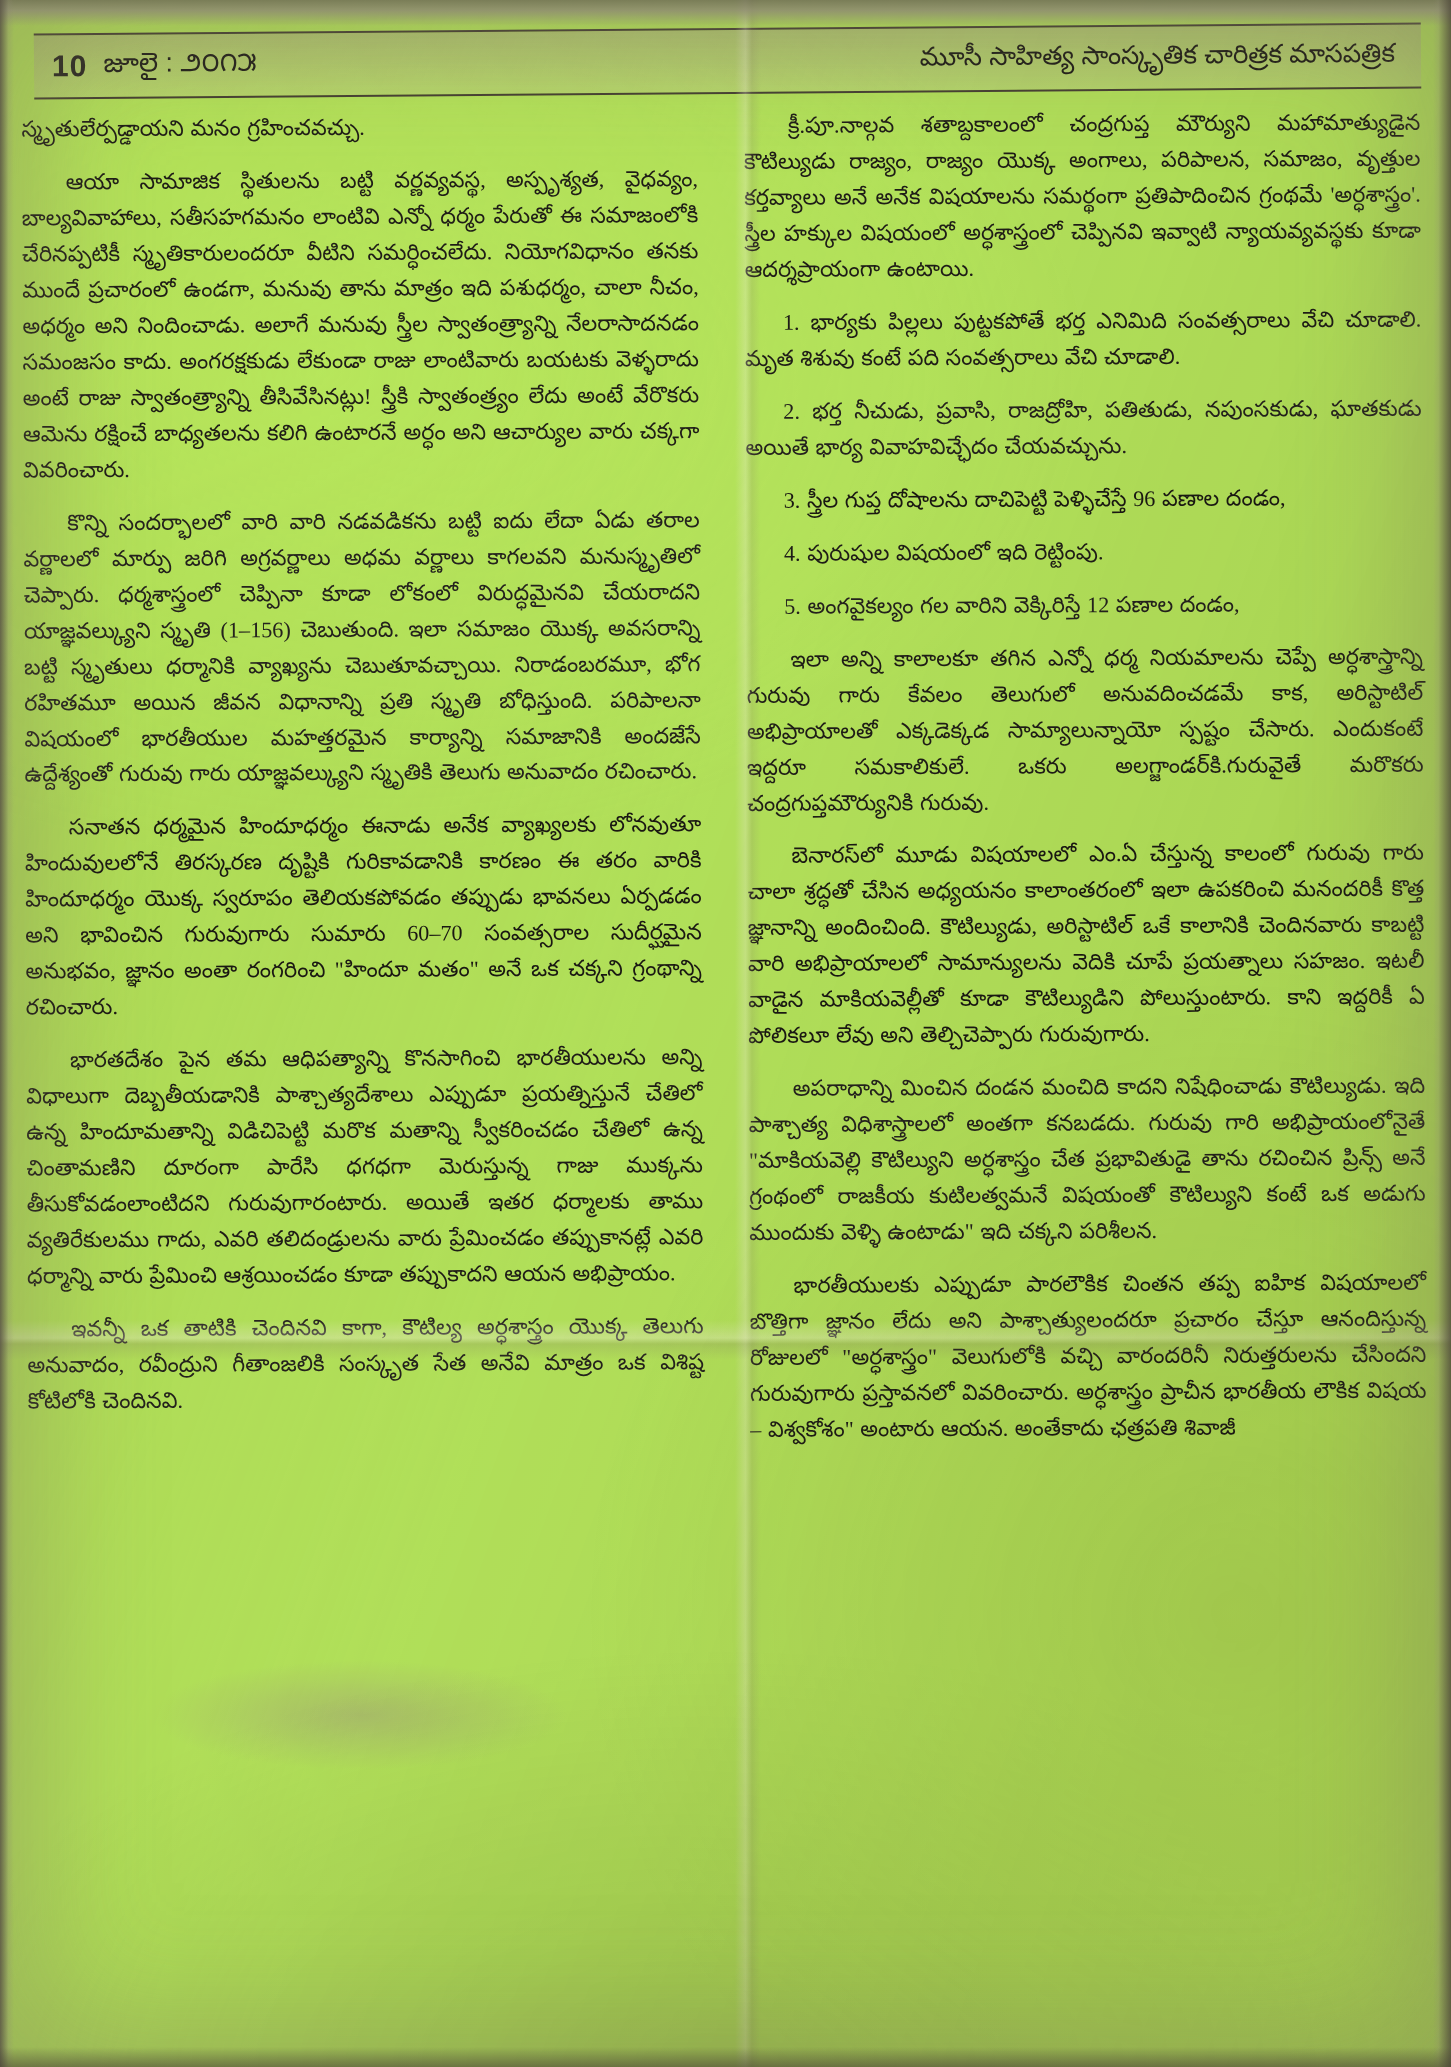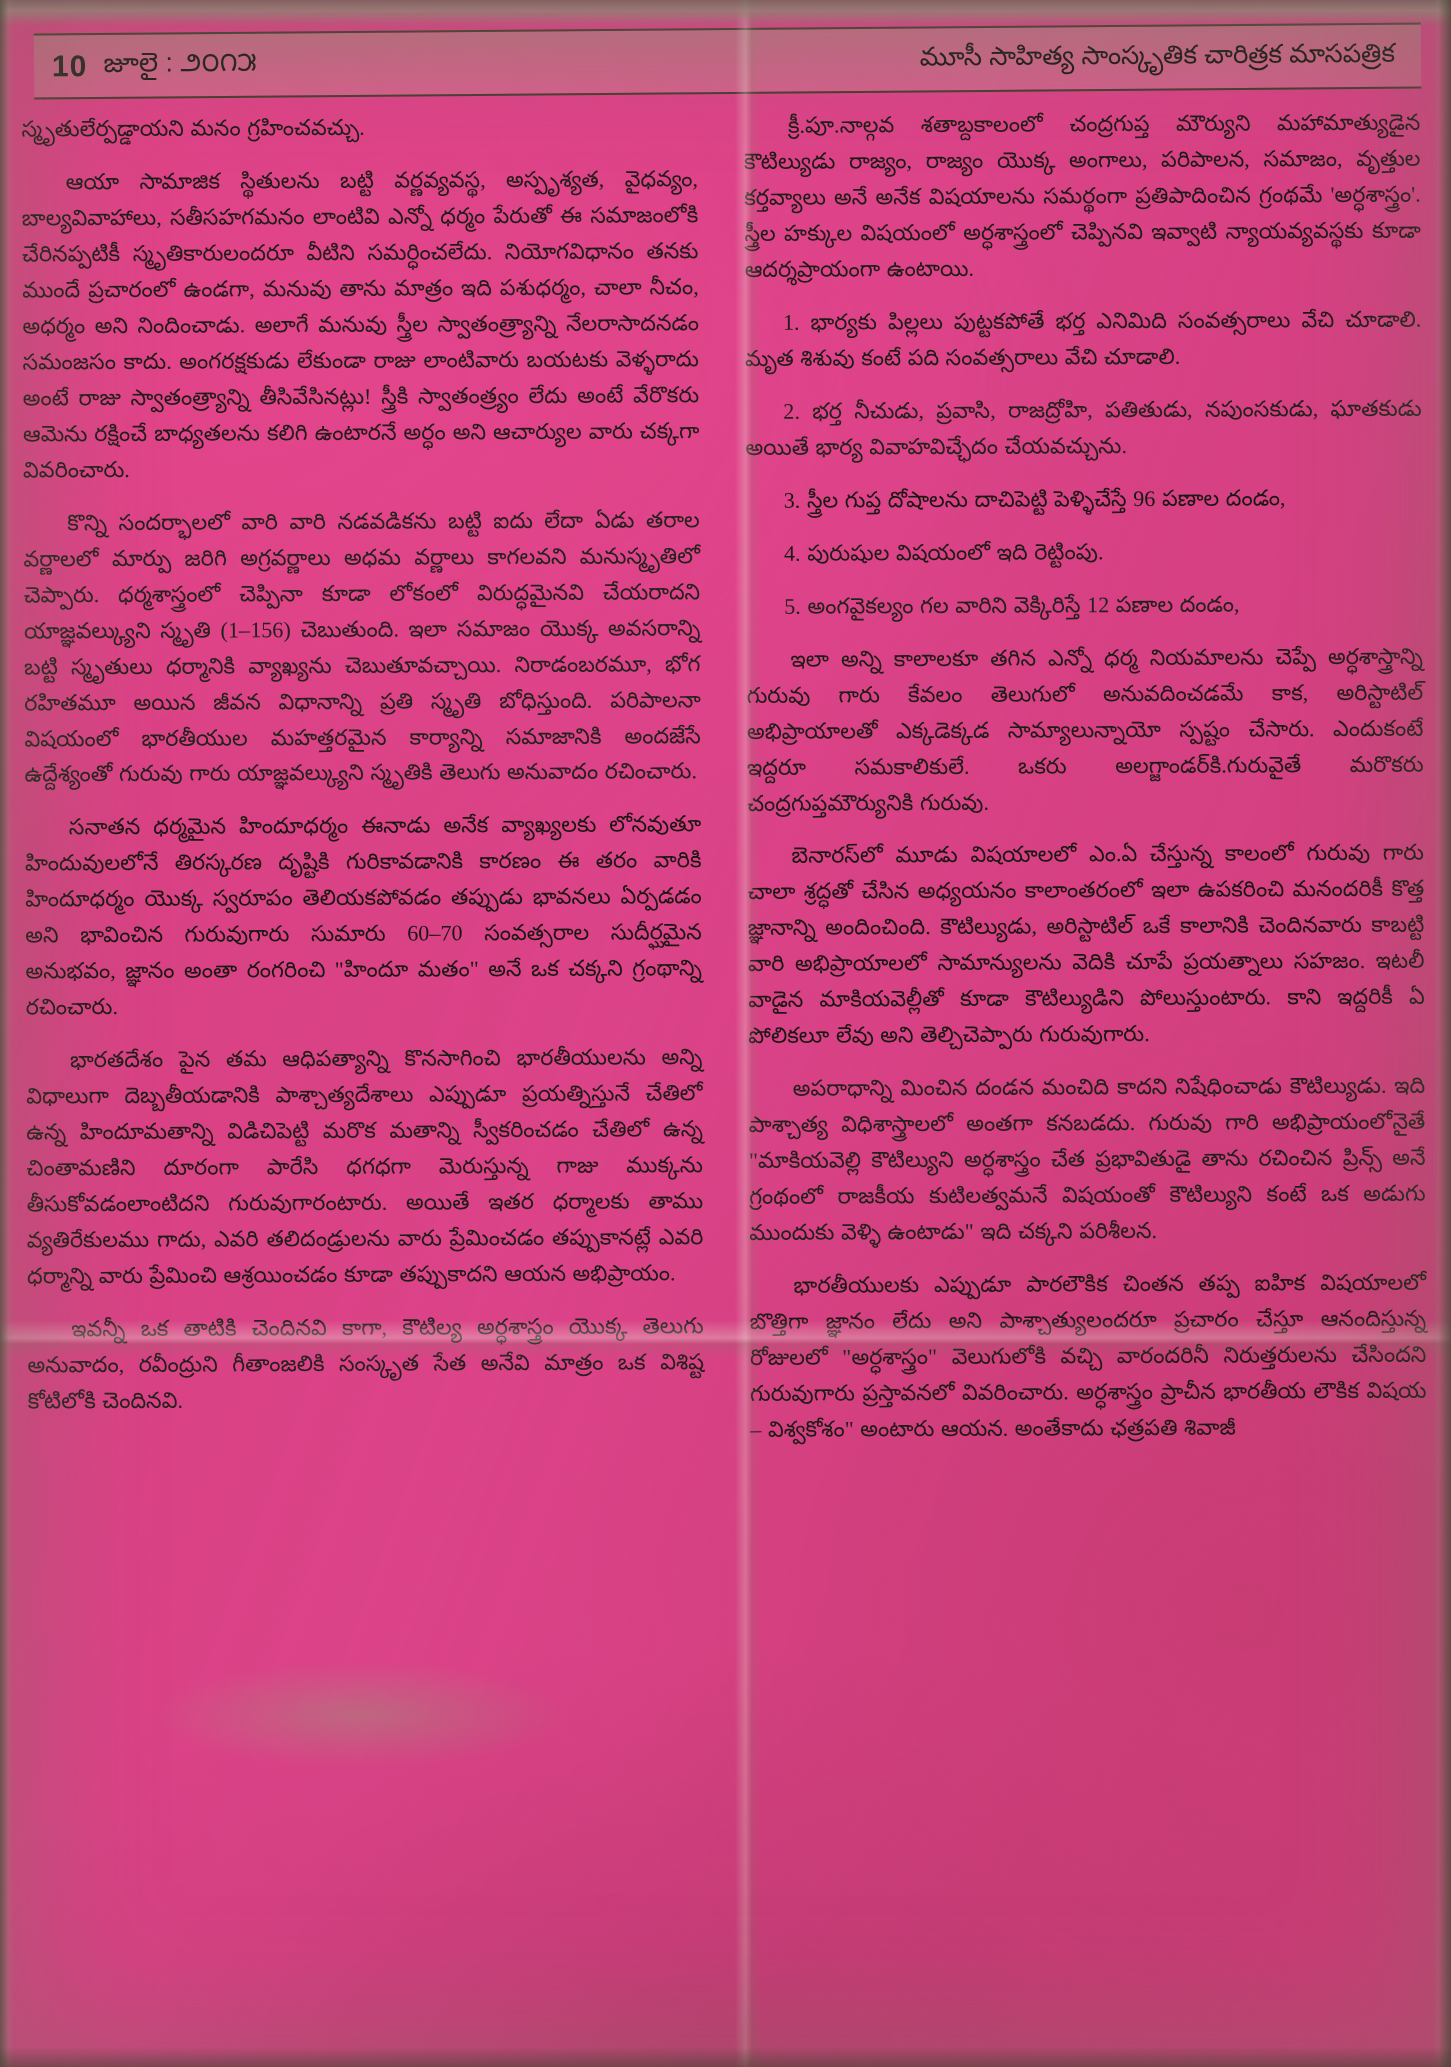--- a/index.html
+++ b/index.html
@@ -4,21 +4,21 @@
 <style>
   html, body {
     margin: 0;
     padding: 0;
     background: #b9b09c;
   }
   .page {
     position: relative;
     width: 1451px;
     height: 2067px;
-    background: #ec4899;
+    background: #bef264;
     overflow: hidden;
     font-family: "Liberation Serif", serif;
   }
   
   .paper-tint {
     position: absolute;
     inset: 0;
     background:
       radial-gradient(ellipse 1100px 700px at 22% 18%, rgba(255,252,240,0.55), rgba(255,252,240,0) 70%),
       radial-gradient(ellipse 900px 900px at 85% 78%, rgba(196,186,160,0.45), rgba(196,186,160,0) 72%),

